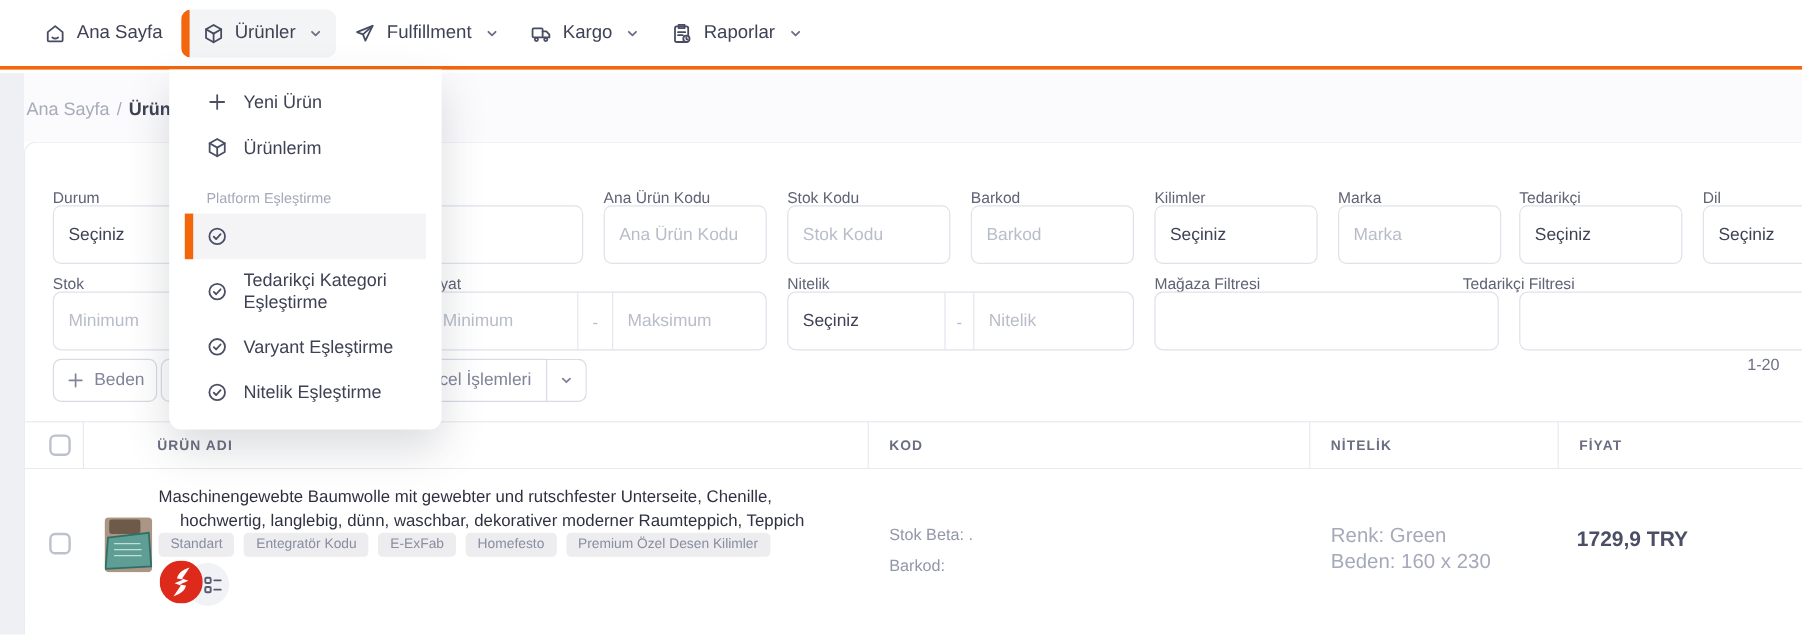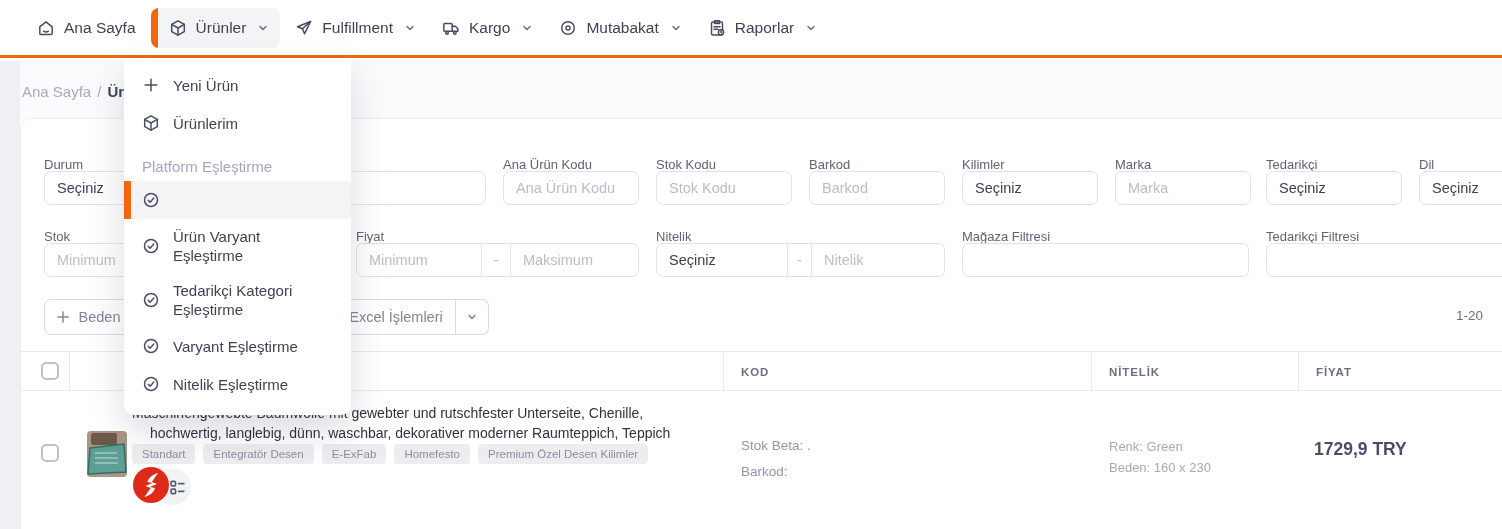--- a/index.html
+++ b/index.html
@@ -23,51 +23,51 @@
   .nav-item.active::before{
     content:"";position:absolute;left:0;top:0;bottom:0;width:7px;background:var(--accent,#f4660b);
   }
   .chev{display:flex;color:#6b7080;margin-left:2px;}
   .badge{
     background:var(--badge_bg,#fbdcdc);color:var(--badge_text,#e5484d);
     font-size:12px;padding:3px 11px;border-radius:11px;margin-left:3px;
   }
   
   .dropdown{
-    position:absolute;left:124px;top:58px;width:227px;background:#fff;z-index:50;
+    position:absolute;left:141px;top:58px;width:227px;background:#fff;z-index:50;
     border-radius:0 0 10px 10px;box-shadow:0 16px 36px rgba(56,60,80,.18);
-    padding:8px 0 12px;box-sizing:border-box;
+    padding:8px 13px 12px;box-sizing:border-box;
   }
   .menu-item{
     display:flex;align-items:center;gap:13px;padding:8px 18px;min-height:22px;
     font-size:15px;color:#3f4254;cursor:pointer;position:relative;
   }
   .menu-item .ic{display:flex;color:#4a4f64;flex:0 0 auto;}
   .menu-item .mlb{line-height:19px;}
   .menu-item.active{background:#f4f4f6;}
   .menu-item.active::before{
     content:"";position:absolute;left:0;top:0;bottom:0;width:7px;background:var(--accent,#f4660b);
   }
-  .menu-header{margin:16px 18px 6px;font-size:15px;color:#a4a8b9;}
+  .menu-header{margin:16px 18px 6px;font-size:12px;color:#a4a8b9;}
   
   .left-strip{position:absolute;left:0;top:61px;width:20px;bottom:0;background:#eff0f4;}
   .band{position:absolute;left:20px;top:61px;right:0;height:57px;background:#fbfbfd;}
   .breadcrumb{position:absolute;left:22px;top:83px;font-size:15px;z-index:5;white-space:nowrap;}
   .breadcrumb .bc-parent{color:#a8abba;}
   .breadcrumb .bc-sep{color:#a8abba;margin:0 6px;}
   .breadcrumb .bc-cur{color:#3f4254;font-weight:bold;}
   
   .card{
     position:absolute;left:20px;top:118px;width:1482px;height:411px;background:#fff;
     border:1px solid #ecedf2;border-right:none;border-bottom:none;border-radius:10px 0 0 0;
   }
   
   .lbl{position:absolute;font-size:13px;color:#5f6375;white-space:nowrap;}
   .field{
-    position:absolute;height:34px;border:1px solid #dfe2ea;border-radius:7px;background:#fff;
+    position:absolute;height:49px;border:1px solid #dfe2ea;border-radius:7px;background:#fff;
     box-sizing:border-box;display:flex;align-items:center;font-size:14.5px;color:#3f4254;overflow:hidden;
   }
   .field.single{padding:0 12px;}
   .field input{
     border:none;outline:none;width:100%;height:100%;font:inherit;color:#3f4254;background:transparent;padding:0 12px;box-sizing:border-box;
   }
   .field input::placeholder{color:#b9bdca;opacity:1;}
   .seg{display:flex;align-items:center;height:100%;box-sizing:border-box;}
   .seg + .seg{border-left:1px solid #e4e7ee;}
   .seg .val{padding:0 12px;}
@@ -97,21 +97,21 @@
   .ttl{position:absolute;font-size:14px;color:#2f3140;line-height:20px;white-space:nowrap;}
   .thumb{position:absolute;width:40px;height:46px;border-radius:4px;overflow:hidden;}
   .tags{position:absolute;display:flex;gap:8px;}
   .tag{
     background:var(--tag_bg,#ededf0);color:#898da0;font-size:11.5px;padding:4px 10px;border-radius:4px;white-space:nowrap;
   }
   .rowicons{position:absolute;height:36px;}
   .circ{position:absolute;width:36px;height:36px;border-radius:50%;}
   .circ.gray{background:#f1f2f5;display:flex;align-items:center;justify-content:center;color:#565b70;}
   .kodtxt{position:absolute;font-size:13.5px;color:#9296a9;line-height:26px;white-space:nowrap;}
-  .niteliktxt{position:absolute;font-size:13px;color:#a6a9ba;line-height:21px;white-space:nowrap;}
+  .niteliktxt{position:absolute;font-size:17px;color:#a6a9ba;line-height:21px;white-space:nowrap;}
   .fiyattxt{position:absolute;font-size:17.5px;font-weight:bold;color:#4b4f66;white-space:nowrap;}
 </style>
 </head>
 <body>
 
 <div class="left-strip"></div>
 <div class="band"></div>
 
 <div class="breadcrumb">
   <span class="bc-parent">Ana Sayfa</span><span class="bc-sep">/</span><span class="bc-cur">Ürünlerim</span>
@@ -175,21 +175,21 @@
         </div>
         <div class="seg sep" style="width: 24px;">-</div>
         <div class="seg" style="width: 134px;">
           <input placeholder="Nitelik" style="">
         </div>
       </div>
       <div class="lbl" style="left: 941px; top: 110px;">Mağaza Filtresi</div>
       <div class="field" style="left: 941px; top: 124px; width: 287px;">
         <input placeholder="" style="">
       </div>
-      <div class="lbl" style="left: 1245px; top: 110px;">Tedarikçi Filtresi</div>
+      <div class="lbl" style="left: 1198px; top: 110px;">Tedarikçi Filtresi</div>
       <div class="field" style="left: 1245px; top: 124px; width: 250px;">
         <input placeholder="" style="">
       </div>
     </div>
 
   <div class="btn" style="left:23px;top:180px;width:87px;">
     <span class="ic">
         <svg width="16" height="16" viewBox="0 0 18 18" fill="none" stroke="currentColor" stroke-width="1.6" stroke-linecap="round">
           <path d="M9 3.2v11.6M3.2 9h11.6"></path>
         </svg>
@@ -200,21 +200,21 @@
   <div class="btn excel-main" style="left:315px;top:180px;width:120px;">
     <span>Excel İşlemleri</span>
   </div>
   <div class="btn excel-caret" style="left:434px;top:180px;width:34px;">
     <span class="ic">
         <svg width="12" height="12" viewBox="0 0 12 12" fill="none" stroke="currentColor" stroke-width="1.5" stroke-linecap="round" stroke-linejoin="round">
           <path d="m3 4.5 3 3 3-3"></path>
         </svg>
       </span>
   </div>
-  <div class="pagination" style="left:1435px;top:189px;">1-20</div>
+  <div class="pagination" style="left:1435px;top:177px;">1-20</div>
 
   <div class="thead" style="top:232px;height:40px;">
     <span class="cb" style="left:20px;top:10px;"></span>
     <span class="th" style="left:110px;top:14px;">ÜRÜN ADI</span>
     <span class="th" style="left:720px;top:14px;">KOD</span>
     <span class="th" style="left:1088px;top:14px;">NİTELİK</span>
     <span class="th" style="left:1295px;top:14px;">FİYAT</span>
   </div>
   <div class="vline" style="left:48px;top:232px;height:179px;"></div>
   <div class="vline" style="left:702px;top:232px;height:179px;"></div>
@@ -227,21 +227,21 @@
         <div class="thumb" style="left: 66px; top: 40px;"><svg width="40" height="46" viewBox="0 0 40 46">
             <rect width="40" height="46" fill="#ab9584"></rect>
             <rect x="4" y="2" width="26" height="12" rx="2" fill="#6e5a49"></rect>
             <polygon points="3,17 37,13 39,41 1,43" fill="#5f9e94" stroke="#2f6f66" stroke-width="1.5"></polygon>
             <path d="M8 22h22M8 27h23M8 32h23" stroke="#bfe0da" stroke-width="1.2" fill="none"></path>
           </svg></div>
         <div class="ttl" style="left: 111px; top: 12px;">Maschinengewebte Baumwolle mit gewebter und rutschfester Unterseite, Chenille,</div>
         <div class="ttl" style="left: 129px; top: 32px;">hochwertig, langlebig, dünn, waschbar, dekorativer moderner Raumteppich, Teppich</div>
         <div class="tags" style="left: 111px; top: 53px;">
           <span class="tag">Standart</span>
-          <span class="tag">Entegratör Desen</span>
+          <span class="tag">Entegratör Kodu</span>
           <span class="tag">E-ExFab</span>
           <span class="tag">Homefesto</span>
           <span class="tag">Premium Özel Desen Kilimler</span>
         </div>
         <div class="rowicons" style="left: 112px; top: 76px; width: 80px;">
           <span class="circ gray" style="left: 22px; top: 2px;">
             <span style="margin-left:8px;display:flex">
               <svg width="15" height="15" viewBox="0 0 14 14" fill="none" stroke="currentColor" stroke-width="1.5" stroke-linecap="round" stroke-linejoin="round">
                 <rect x="1" y="1.3" width="4.2" height="4.2" rx="1"></rect>
                 <rect x="1" y="8.5" width="4.2" height="4.2" rx="1"></rect>
@@ -317,34 +317,20 @@
       <span>Kargo</span>
       <span class="chev">
         <svg width="12" height="12" viewBox="0 0 12 12" fill="none" stroke="currentColor" stroke-width="1.5" stroke-linecap="round" stroke-linejoin="round">
           <path d="m3 4.5 3 3 3-3"></path>
         </svg>
       </span>
     </div>
     <div class="nav-item">
       <span class="ic">
         <svg width="18" height="18" viewBox="0 0 18 18" fill="none" stroke="currentColor" stroke-width="1.5" stroke-linecap="round" stroke-linejoin="round">
-          <circle cx="9" cy="9" r="6.3"></circle>
-          <circle cx="9" cy="9" r="2"></circle>
-        </svg>
-      </span>
-      <span>Mutabakat</span>
-      <span class="chev">
-        <svg width="12" height="12" viewBox="0 0 12 12" fill="none" stroke="currentColor" stroke-width="1.5" stroke-linecap="round" stroke-linejoin="round">
-          <path d="m3 4.5 3 3 3-3"></path>
-        </svg>
-      </span>
-    </div>
-    <div class="nav-item">
-      <span class="ic">
-        <svg width="18" height="18" viewBox="0 0 18 18" fill="none" stroke="currentColor" stroke-width="1.5" stroke-linecap="round" stroke-linejoin="round">
           <rect x="3.5" y="3" width="11" height="13" rx="1.5"></rect>
           <path d="M6.5 1.8h5v2.6h-5z"></path>
           <path d="M6 7.8h6M6 10.3h4"></path>
           <circle cx="13" cy="13.3" r="2.6" fill="#fff"></circle>
           <path d="M13 12.1v1.3l.9.6"></path>
         </svg>
       </span>
       <span>Raporlar</span>
       <span class="chev">
         <svg width="12" height="12" viewBox="0 0 12 12" fill="none" stroke="currentColor" stroke-width="1.5" stroke-linecap="round" stroke-linejoin="round">
@@ -382,42 +368,33 @@
         </svg>
       </span>
     </div>
     <div class="menu-item">
       <span class="ic">
         <svg width="18" height="18" viewBox="0 0 18 18" fill="none" stroke="currentColor" stroke-width="1.5" stroke-linecap="round" stroke-linejoin="round">
           <circle cx="9" cy="9" r="6.5"></circle>
           <path d="m6.2 9.3 1.9 1.9 3.7-4.1"></path>
         </svg>
       </span>
-      <span class="mlb">Ürün Varyant Eşleştirme</span>
+      <span class="mlb">Tedarikçi Kategori Eşleştirme</span>
     </div>
     <div class="menu-item">
       <span class="ic">
         <svg width="18" height="18" viewBox="0 0 18 18" fill="none" stroke="currentColor" stroke-width="1.5" stroke-linecap="round" stroke-linejoin="round">
           <circle cx="9" cy="9" r="6.5"></circle>
           <path d="m6.2 9.3 1.9 1.9 3.7-4.1"></path>
         </svg>
       </span>
-      <span class="mlb">Tedarikçi Kategori Eşleştirme</span>
+      <span class="mlb">Varyant Eşleştirme</span>
     </div>
     <div class="menu-item">
       <span class="ic">
         <svg width="18" height="18" viewBox="0 0 18 18" fill="none" stroke="currentColor" stroke-width="1.5" stroke-linecap="round" stroke-linejoin="round">
           <circle cx="9" cy="9" r="6.5"></circle>
           <path d="m6.2 9.3 1.9 1.9 3.7-4.1"></path>
         </svg>
       </span>
-      <span class="mlb">Varyant Eşleştirme</span>
-    </div>
-    <div class="menu-item">
-      <span class="ic">
-        <svg width="18" height="18" viewBox="0 0 18 18" fill="none" stroke="currentColor" stroke-width="1.5" stroke-linecap="round" stroke-linejoin="round">
-          <circle cx="9" cy="9" r="6.5"></circle>
-          <path d="m6.2 9.3 1.9 1.9 3.7-4.1"></path>
-        </svg>
-      </span>
       <span class="mlb">Nitelik Eşleştirme</span>
     </div>
   </div>
 
 </body></html>

